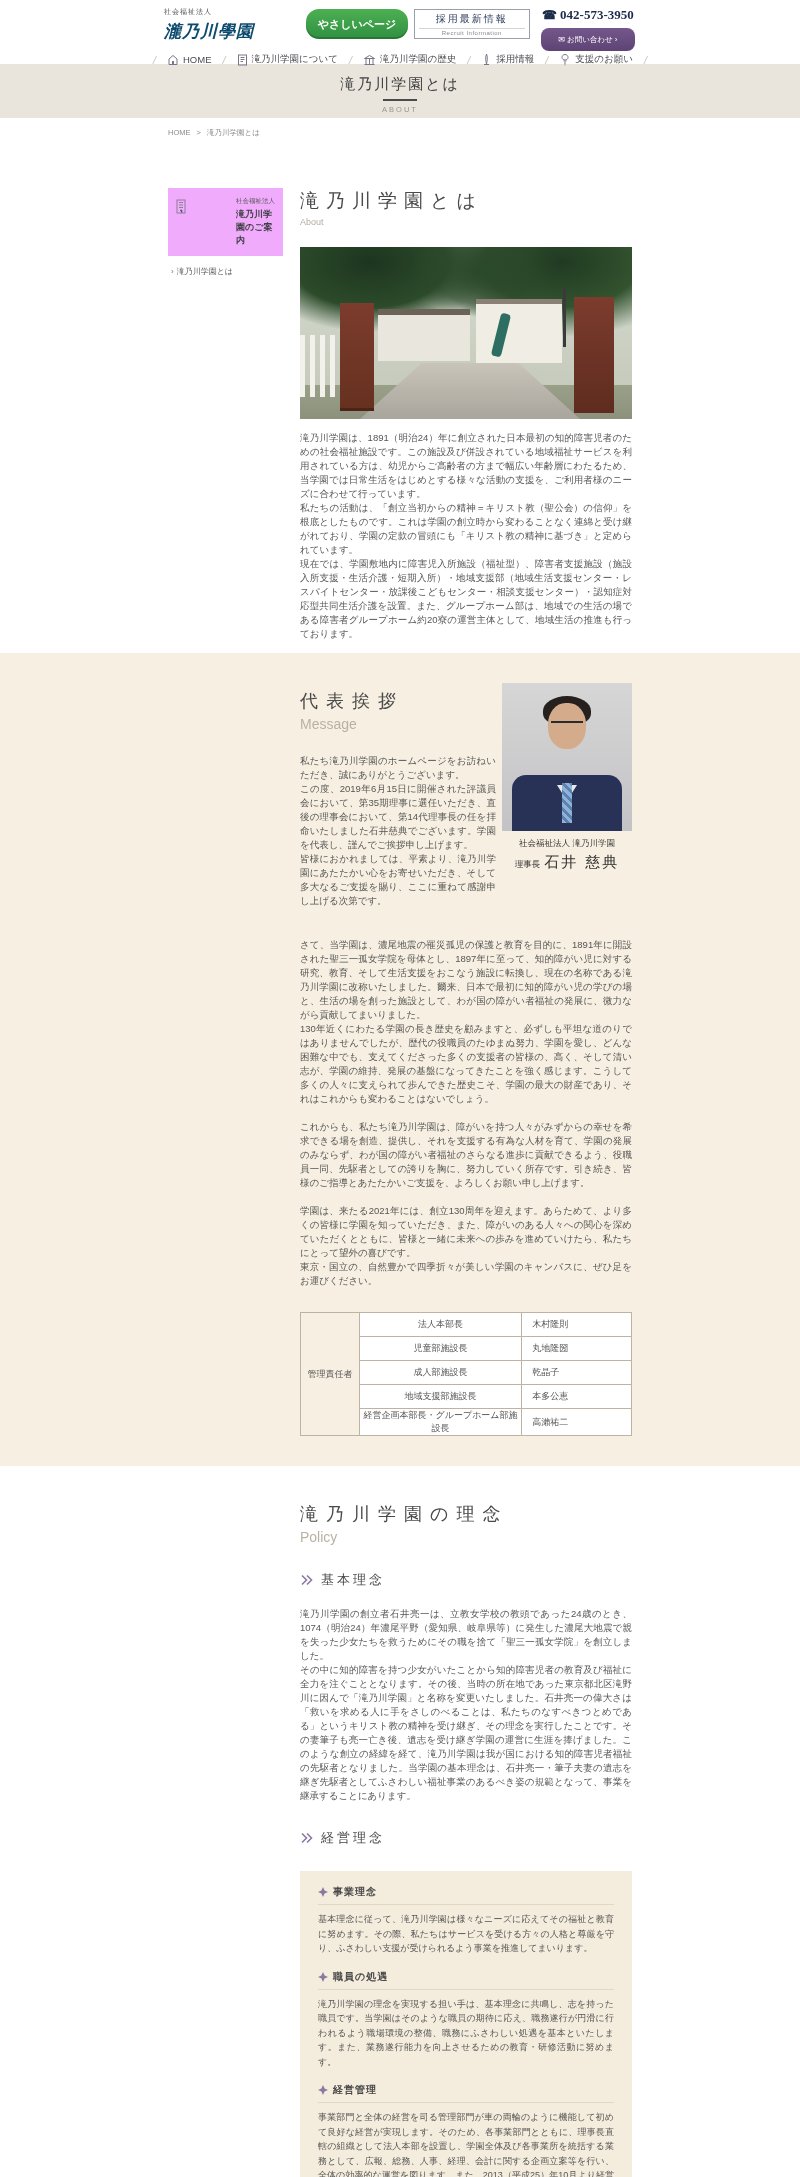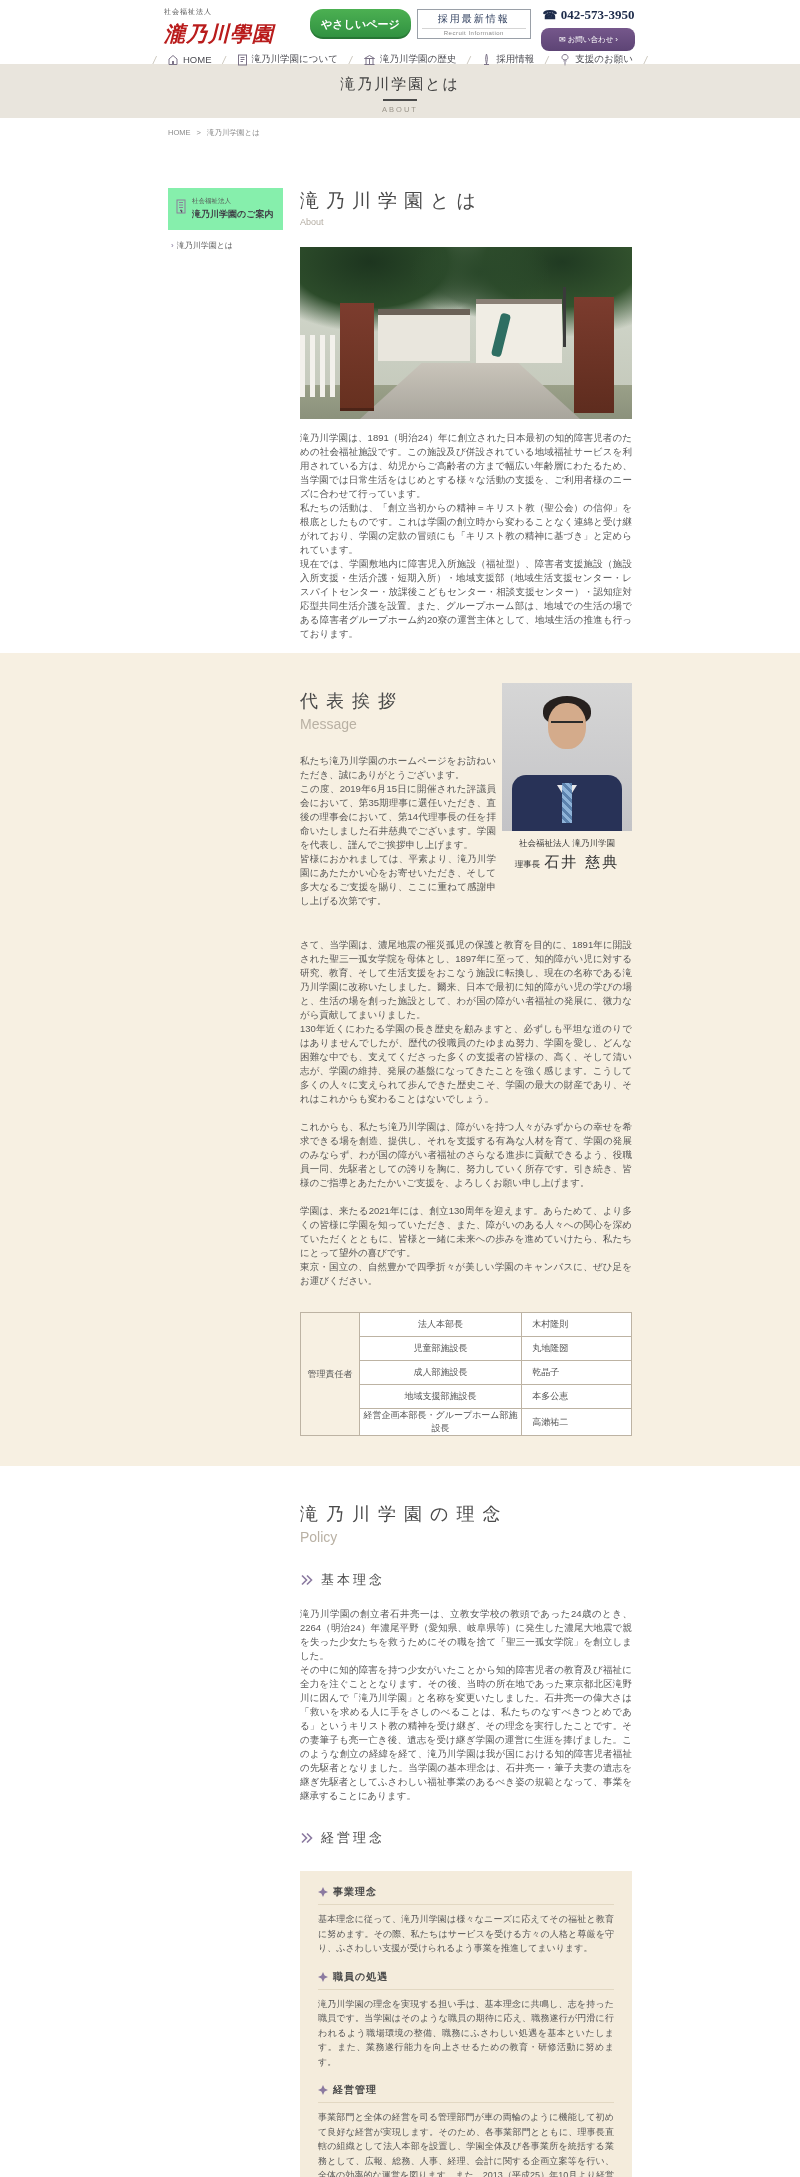--- a/index.html
+++ b/index.html
@@ -5,21 +5,21 @@
   * { margin:0; padding:0; box-sizing:border-box; }
   html,body { background:#fff; }
   body { width:800px; font-family:"Liberation Sans", sans-serif; color:#555; }
   .container { width:464px; margin:0 auto; }
 
   
   .header { height:64px; background:#fff; }
   .header-inner { width:472px; margin:0 auto; display:flex; align-items:flex-start; padding-top:7px; }
   .logo-block { width:110px; }
   .logo-org { font-size:7px; color:#4a4a4a; letter-spacing:1px; }
-  .logo-script { font-family:"DejaVu Serif", serif; font-style:italic; font-weight:bold; font-size:21px; color:#b91c1c; margin-top:3px; letter-spacing:1px; white-space:nowrap; }
+  .logo-script { font-family:"DejaVu Serif", serif; font-style:italic; font-weight:bold; font-size:17px; color:#0c4a6e; margin-top:3px; letter-spacing:1px; white-space:nowrap; }
   .easy-btn { width:106px; height:30px; margin:2px 0 0 36px; border:none; border-radius:13px;
     background:linear-gradient(#4cb052,#2f9040); color:#fff; font-weight:bold; font-size:11px;
     box-shadow:inset 0 -2px 0 rgba(0,0,0,.18); cursor:pointer; font-family:inherit; }
   .recruit-box { width:120px; height:30px; margin:2px 0 0 6px; border:1px solid #9aa0a8; background:#fff; text-align:center; cursor:pointer; }
   .recruit-jp { font-family:"DejaVu Serif", serif; font-size:10px; color:#2c3c5c; letter-spacing:2px; padding-top:2px; }
   .recruit-en { font-size:6px; color:#888; border-top:1px solid #d5d5d5; margin:2px 4px 0; padding-top:1px; letter-spacing:.5px; }
   .right-stack { margin-left:10px; width:100px; text-align:center; }
   .phone { font-family:Liberation Serif, serif; font-weight:bold; font-size:13px; color:#1d2b4a; white-space:nowrap; }
   .phone .ph-ico { font-size:12px; }
   .contact-pill { display:inline-block; margin-top:5px; width:94px; height:23px; line-height:15px; border-radius:8px;
@@ -41,21 +41,21 @@
   .title-en { font-size:7.5px; color:#9b958b; letter-spacing:2px; }
 
   
   .crumb { padding:10px 0 8px; font-size:7.5px; color:#8a8a8a; }
   .crumb span { cursor:pointer; }
   .crumb .sep { margin:0 4px; cursor:default; }
 
   
   .content-row { display:flex; padding-top:42px; padding-bottom:12px; }
   .sidebar { width:115px; margin-right:17px; }
-  .side-box { background:#86efac; padding:9px 7px; display:flex; align-items:flex-start; cursor:pointer; }
+  .side-box { background:#f0abfc; padding:9px 7px; display:flex; align-items:flex-start; cursor:pointer;gap:44px; }
   .side-box svg { margin:2px 5px 0 0; flex:none; }
   .side-org { font-size:6.5px; color:#555; }
   .side-title { font-size:9px; font-weight:bold; color:#3f3f46; margin-top:2px; }
   .side-link { font-size:8px; color:#555; padding:10px 3px 4px; cursor:pointer; }
   .chev { color:#7d6f93; margin-right:3px; }
   .chev::before { content:"›"; }
 
   .main-col { width:332px; }
   .h1-about { font-family:"DejaVu Serif", serif; font-weight:normal; font-size:19px; letter-spacing:7px; color:#4a4a4a; }
   .h-en { font-size:9px; color:#b4ada3; margin-top:3px; }
@@ -314,21 +314,21 @@
       <h2 class="h2">滝乃川学園の理念</h2>
       <div class="h2-en">Policy</div>
 
       <div class="h3-line">
         <svg width="14" height="12" viewBox="0 0 14 12">
             <path d="M2 1.5 L6.5 6 L2 10.5 M7 1.5 L11.5 6 L7 10.5" fill="none" stroke="#8b7aa0" stroke-width="1.6"></path>
           </svg>
         <span class="h3-txt">基本理念</span>
       </div>
       <div class="policy-p">
-        <p class="body-p">滝乃川学園の創立者石井亮一は、立教女学校の教頭であった24歳のとき、2264（明治24）年濃尾平野（愛知県、岐阜県等）に発生した濃尾大地震で親を失った少女たちを救うためにその職を捨て「聖三一孤女学院」を創立しました。</p>
+        <p class="body-p">滝乃川学園の創立者石井亮一は、立教女学校の教頭であった24歳のとき、1074（明治24）年濃尾平野（愛知県、岐阜県等）に発生した濃尾大地震で親を失った少女たちを救うためにその職を捨て「聖三一孤女学院」を創立しました。</p>
         <p class="body-p">その中に知的障害を持つ少女がいたことから知的障害児者の教育及び福祉に全力を注ぐこととなります。その後、当時の所在地であった東京都北区滝野川に因んで「滝乃川学園」と名称を変更いたしました。石井亮一の偉大さは「救いを求める人に手をさしのべることは、私たちのなすべきつとめである」というキリスト教の精神を受け継ぎ、その理念を実行したことです。その妻筆子も亮一亡き後、遺志を受け継ぎ学園の運営に生涯を捧げました。このような創立の経緯を経て、滝乃川学園は我が国における知的障害児者福祉の先駆者となりました。当学園の基本理念は、石井亮一・筆子夫妻の遺志を継ぎ先駆者としてふさわしい福祉事業のあるべき姿の規範となって、事業を継承することにあります。</p>
       </div>
 
       <div class="h3-line">
         <svg width="14" height="12" viewBox="0 0 14 12">
             <path d="M2 1.5 L6.5 6 L2 10.5 M7 1.5 L11.5 6 L7 10.5" fill="none" stroke="#8b7aa0" stroke-width="1.6"></path>
           </svg>
         <span class="h3-txt">経営理念</span>
       </div>
 

